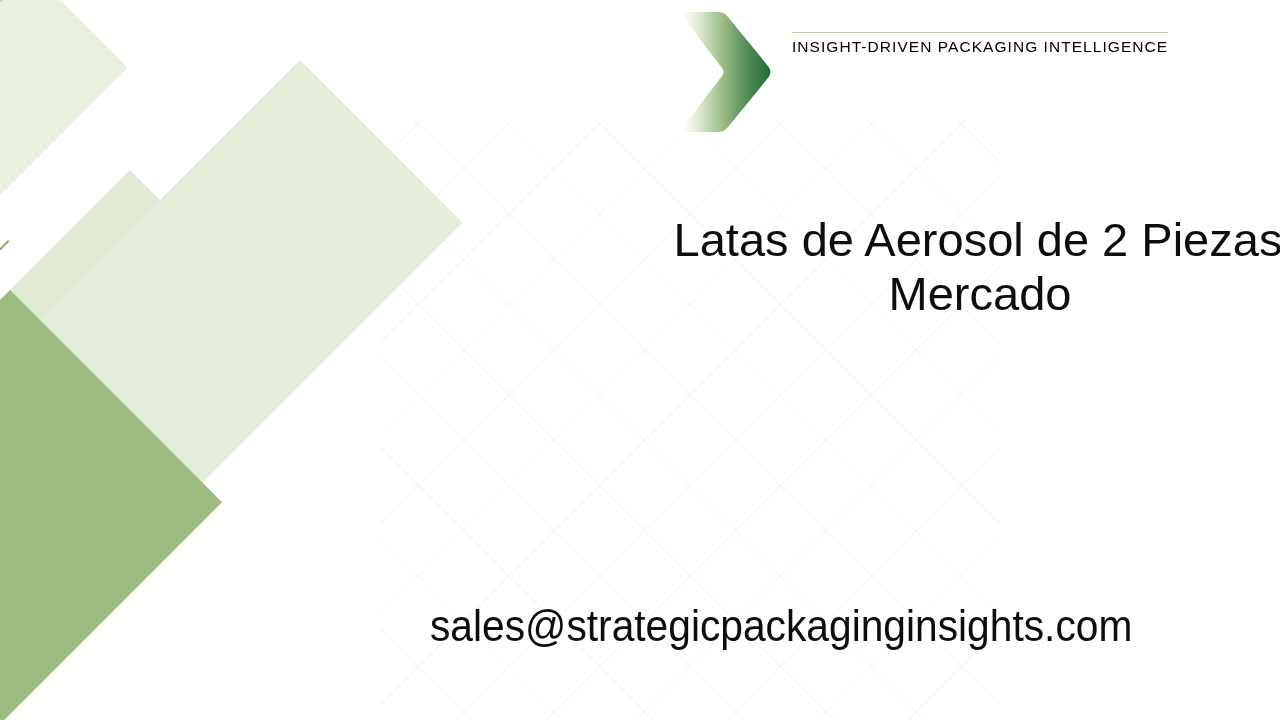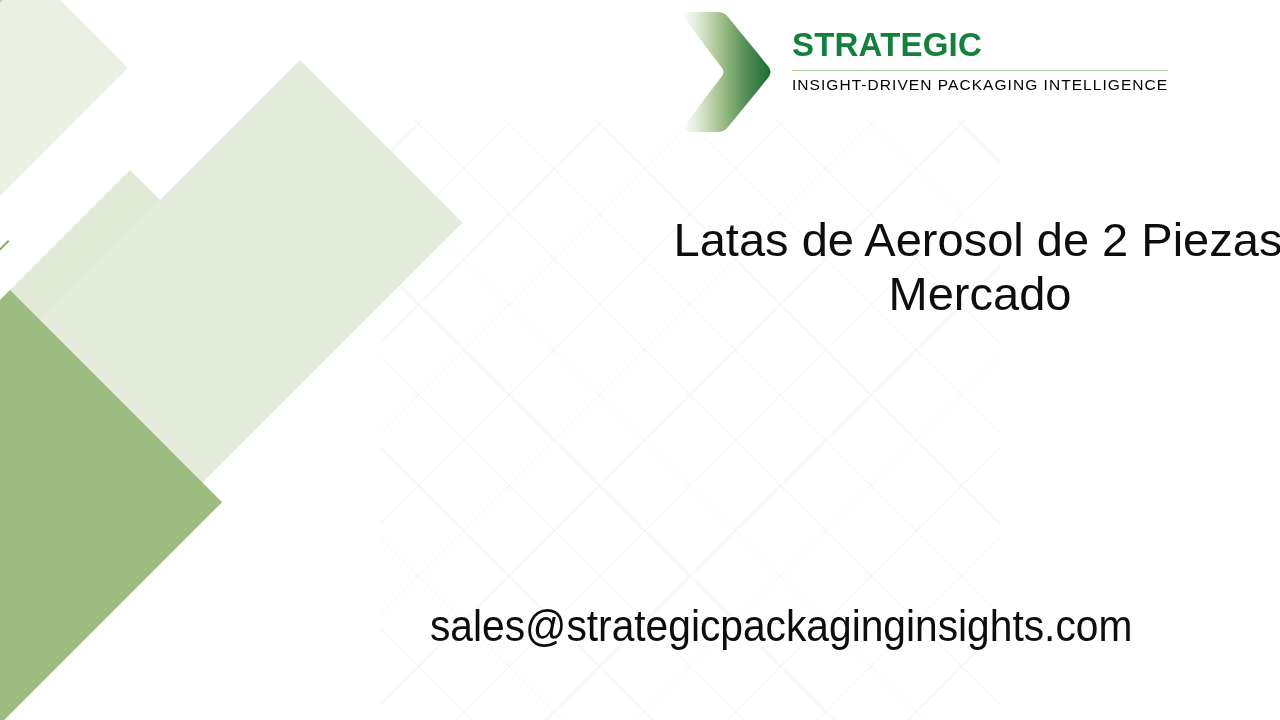--- a/index.html
+++ b/index.html
@@ -171,21 +171,20 @@
           <stop offset="18%" stop-color="#dfead5"></stop>
           <stop offset="45%" stop-color="#9dbd86"></stop>
           <stop offset="75%" stop-color="#4d8a54"></stop>
           <stop offset="100%" stop-color="#1f6b36"></stop>
         </linearGradient>
       </defs>
       <path d="M6 10 Q2 4 10 4 L40 4 Q46 4 50 9 L90 58 Q95 64 90 70 L50 119 Q46 124 40 124 L10 124 Q2 124 6 118 L44 68 Q47 64 44 60 Z" fill="url(#chevGrad)"></path>
     </svg>
 
     <div id="logo-text">
-      <div class="logo-line">STRATEGIC</div>
       <div id="logo-rule"></div>
       <div id="logo-tagline">INSIGHT-DRIVEN PACKAGING INTELLIGENCE</div>
     </div>
   </div>
 
   <div id="title">
     <span class="tline tline--1">Latas de Aerosol de 2 Piezas</span>
     <span class="tline tline--2">Mercado</span>
   </div>
 

